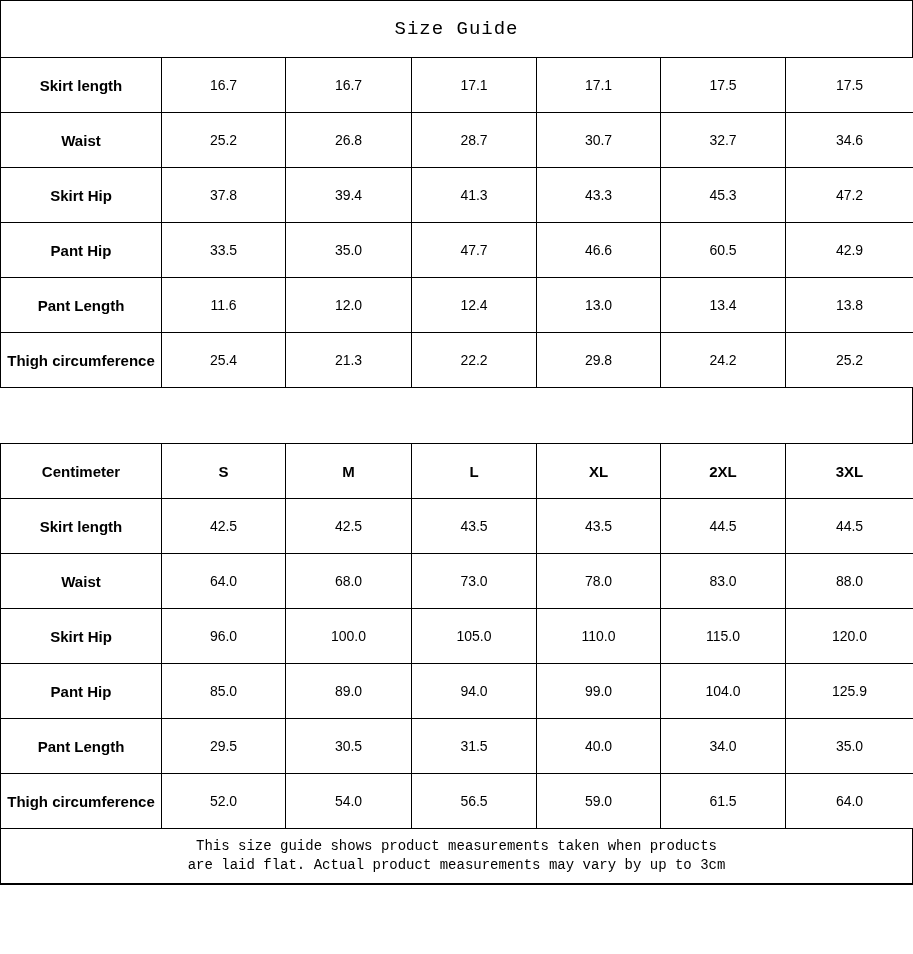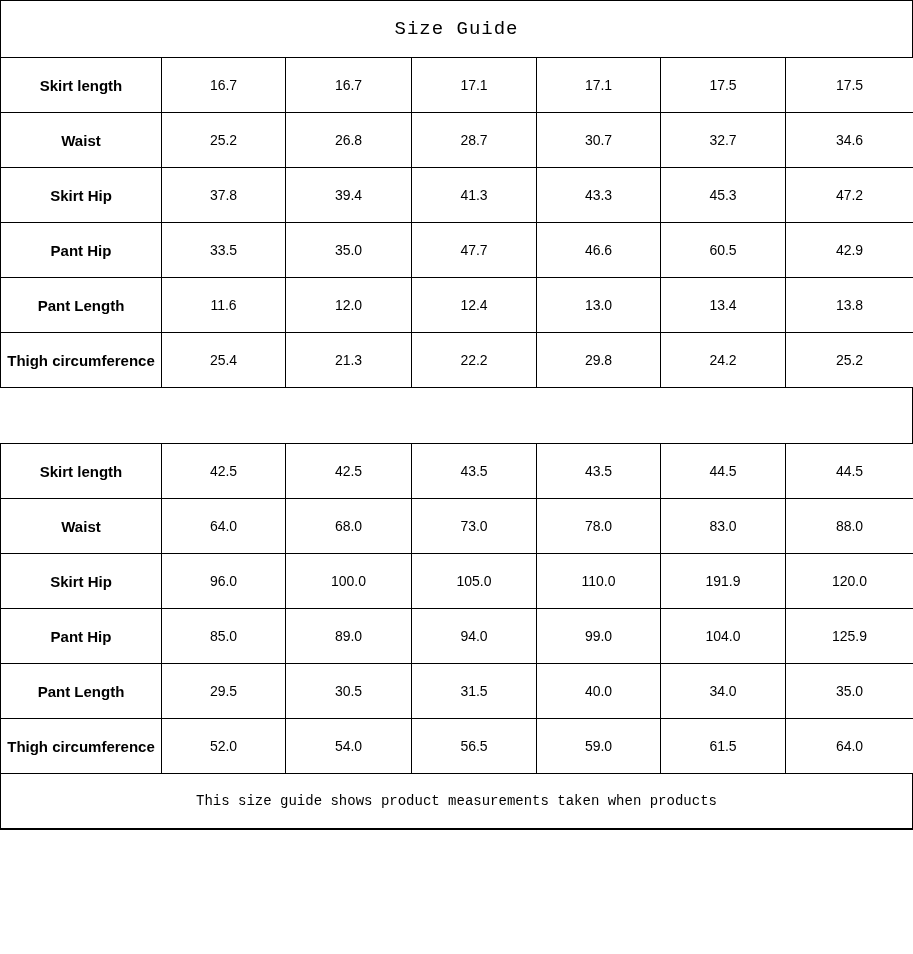--- a/index.html
+++ b/index.html
@@ -163,20 +163,29 @@
       <col style="width:161px">
       <col style="width:124px">
       <col style="width:126px">
       <col style="width:125px">
       <col style="width:124px">
       <col style="width:125px">
       <col style="width:128px">
     </colgroup>
     <tbody>
         <tr>
+          <th>Centimeter</th>
+          <th>S</th>
+          <th>M</th>
+          <th>L</th>
+          <th>XL</th>
+          <th>2XL</th>
+          <th>3XL</th>
+        </tr>
+        <tr>
           <th>Skirt length</th>
           <td class="value-cell">42.5</td>
           <td class="value-cell">42.5</td>
           <td class="value-cell">43.5</td>
           <td class="value-cell">43.5</td>
           <td class="value-cell">44.5</td>
           <td class="value-cell">44.5</td>
         </tr>
         <tr>
           <th>Waist</th>
@@ -186,21 +195,21 @@
           <td class="value-cell">78.0</td>
           <td class="value-cell">83.0</td>
           <td class="value-cell">88.0</td>
         </tr>
         <tr>
           <th>Skirt Hip</th>
           <td class="value-cell">96.0</td>
           <td class="value-cell">100.0</td>
           <td class="value-cell">105.0</td>
           <td class="value-cell">110.0</td>
-          <td class="value-cell">191.9</td>
+          <td class="value-cell">115.0</td>
           <td class="value-cell">120.0</td>
         </tr>
         <tr>
           <th>Pant Hip</th>
           <td class="value-cell">85.0</td>
           <td class="value-cell">89.0</td>
           <td class="value-cell">94.0</td>
           <td class="value-cell">99.0</td>
           <td class="value-cell">104.0</td>
           <td class="value-cell">125.9</td>
@@ -221,15 +230,16 @@
           <td class="value-cell">56.5</td>
           <td class="value-cell">59.0</td>
           <td class="value-cell">61.5</td>
           <td class="value-cell">64.0</td>
         </tr>
       </tbody>
   </table>
 
   <div class="footer-note">
     <div>This size guide shows product measurements taken when products</div>
+    <div>are laid flat. Actual product measurements may vary by up to 3cm</div>
   </div>
 
 </div>
 
 </body></html>

